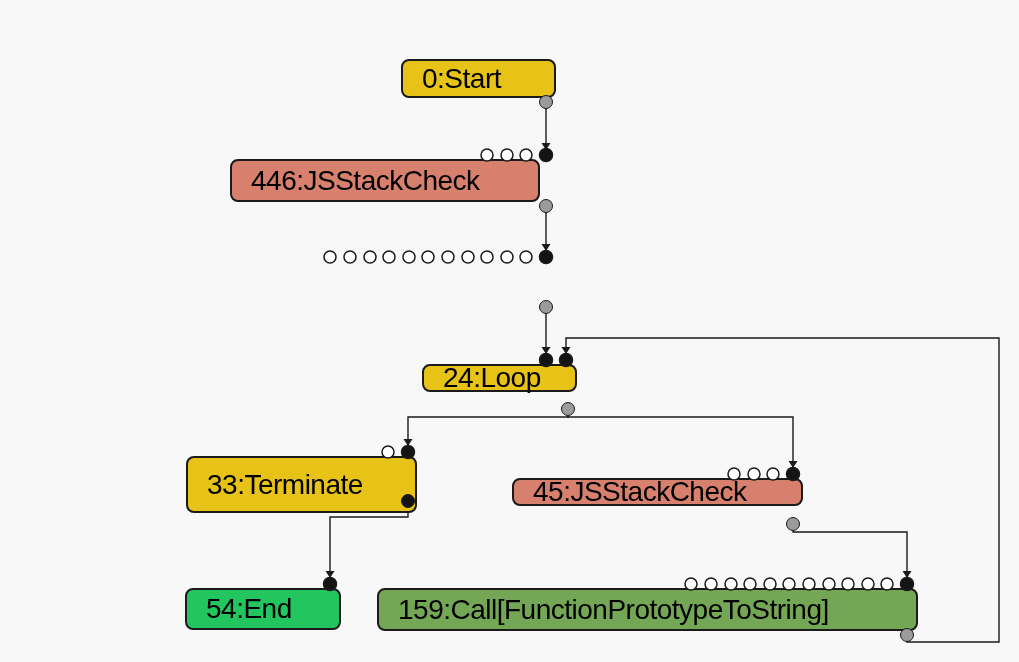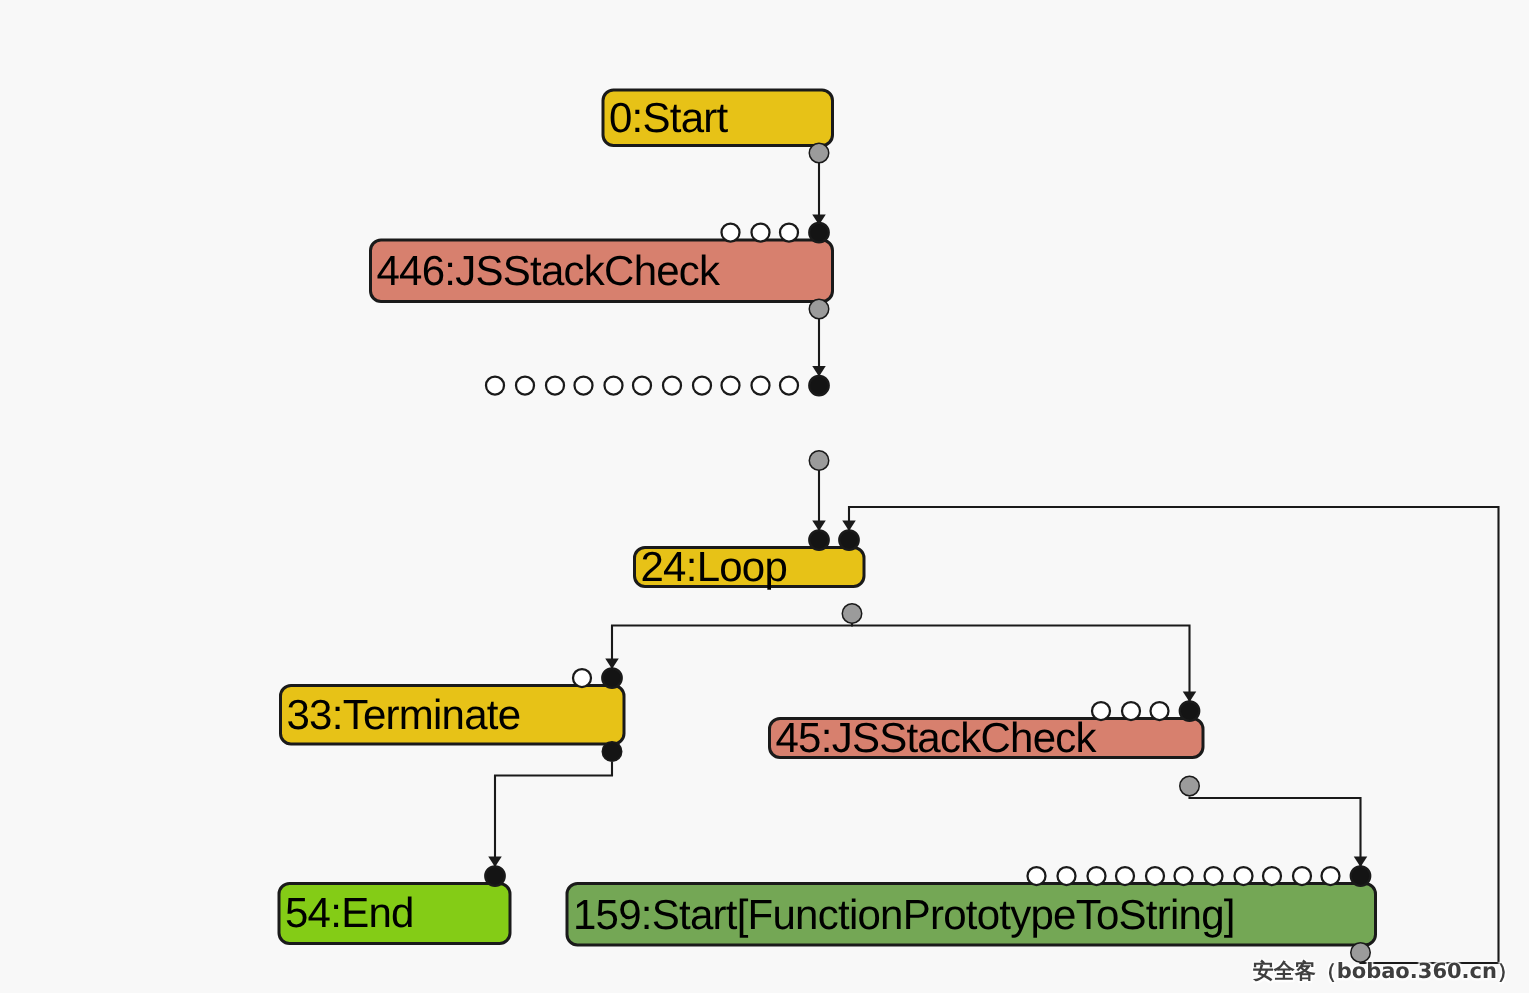--- a/index.html
+++ b/index.html
@@ -31,20 +31,21 @@
     height: 662px;
   }
   .node {
     position: absolute;
     box-sizing: border-box;
     border: 2px solid #1a1a1a;
     border-radius: 8px;
     display: flex;
     align-items: center;
     cursor: pointer;
+    padding-left: 16px;
   }
   .node .label {
     font-size: 28px;
     line-height: 1;
     color: #000;
     white-space: nowrap;
     padding-left: 3px;
     letter-spacing: -0.5px;
   }
   #watermark {
@@ -77,37 +78,37 @@
       <polygon points="788.5,461 797.5,461 793,468" fill="#1a1a1a"></polygon>
       <polyline points="408,508 408,517 330,517 330,578" fill="none" stroke="#1a1a1a" stroke-width="1.4"></polyline>
       <polygon points="325.5,571 334.5,571 330,578" fill="#1a1a1a"></polygon>
       <polyline points="793,531 793,532 907,532 907,578" fill="none" stroke="#1a1a1a" stroke-width="1.4"></polyline>
       <polygon points="902.5,571 911.5,571 907,578" fill="#1a1a1a"></polygon>
     </svg>
   <div id="nodes-layer">
       <div class="node" style="left: 401px; top: 59px; width: 155px; height: 39px; background: rgb(231, 194, 23);">
         <span class="label">0:Start</span>
       </div>
-      <div class="node" style="left: 246px; top: 159px; width: 310px; height: 43px; background: rgb(215, 128, 110);">
+      <div class="node" style="left: 230px; top: 159px; width: 310px; height: 43px; background: rgb(215, 128, 110);">
         <span class="label">446:JSStackCheck</span>
       </div>
       <div class="node" style="left: 422px; top: 364px; width: 155px; height: 28px; background: rgb(231, 194, 23);">
         <span class="label">24:Loop</span>
       </div>
-      <div class="node" style="left: 186px; top: 456px; width: 231px; height: 41px; background: rgb(231, 194, 23);">
+      <div class="node" style="left: 186px; top: 456px; width: 231px; height: 57px; background: rgb(231, 194, 23);">
         <span class="label">33:Terminate</span>
       </div>
       <div class="node" style="left: 512px; top: 478px; width: 291px; height: 28px; background: rgb(215, 128, 110);">
         <span class="label">45:JSStackCheck</span>
       </div>
-      <div class="node" style="left: 185px; top: 588px; width: 156px; height: 42px; background: #84cc16;">
+      <div class="node" style="left: 185px; top: 588px; width: 156px; height: 42px; background: #22c55e;">
         <span class="label">54:End</span>
       </div>
       <div class="node" style="left: 377px; top: 588px; width: 541px; height: 43px; background: rgb(116, 167, 85);">
-        <span class="label">159:Start[FunctionPrototypeToString]</span>
+        <span class="label">159:Call[FunctionPrototypeToString]</span>
       </div>
     </div>
   <svg id="ports-svg" xmlns="http://www.w3.org/2000/svg">
       <circle cx="546" cy="102" r="6.5" fill="#9b9b9b" stroke="#1a1a1a" stroke-width="1"></circle>
       <circle cx="487" cy="155" r="6" fill="#ffffff" stroke="#1a1a1a" stroke-width="1.5"></circle>
       <circle cx="507" cy="155" r="6" fill="#ffffff" stroke="#1a1a1a" stroke-width="1.5"></circle>
       <circle cx="526" cy="155" r="6" fill="#ffffff" stroke="#1a1a1a" stroke-width="1.5"></circle>
       <circle cx="546" cy="155" r="6.5" fill="#141414" stroke="#1a1a1a" stroke-width="1.5"></circle>
       <circle cx="546" cy="206" r="6.5" fill="#9b9b9b" stroke="#1a1a1a" stroke-width="1"></circle>
       <circle cx="330" cy="257" r="6" fill="#ffffff" stroke="#1a1a1a" stroke-width="1.5"></circle>
@@ -142,14 +143,13 @@
       <circle cx="770" cy="584" r="6" fill="#ffffff" stroke="#1a1a1a" stroke-width="1.5"></circle>
       <circle cx="789" cy="584" r="6" fill="#ffffff" stroke="#1a1a1a" stroke-width="1.5"></circle>
       <circle cx="809" cy="584" r="6" fill="#ffffff" stroke="#1a1a1a" stroke-width="1.5"></circle>
       <circle cx="829" cy="584" r="6" fill="#ffffff" stroke="#1a1a1a" stroke-width="1.5"></circle>
       <circle cx="848" cy="584" r="6" fill="#ffffff" stroke="#1a1a1a" stroke-width="1.5"></circle>
       <circle cx="868" cy="584" r="6" fill="#ffffff" stroke="#1a1a1a" stroke-width="1.5"></circle>
       <circle cx="887" cy="584" r="6" fill="#ffffff" stroke="#1a1a1a" stroke-width="1.5"></circle>
       <circle cx="907" cy="584" r="6.5" fill="#141414" stroke="#1a1a1a" stroke-width="1.5"></circle>
       <circle cx="907" cy="635" r="6.5" fill="#9b9b9b" stroke="#1a1a1a" stroke-width="1"></circle>
     </svg>
-  <div id="watermark">安全客（bobao.360.cn）</div>
 </div>
 
 </body></html>

